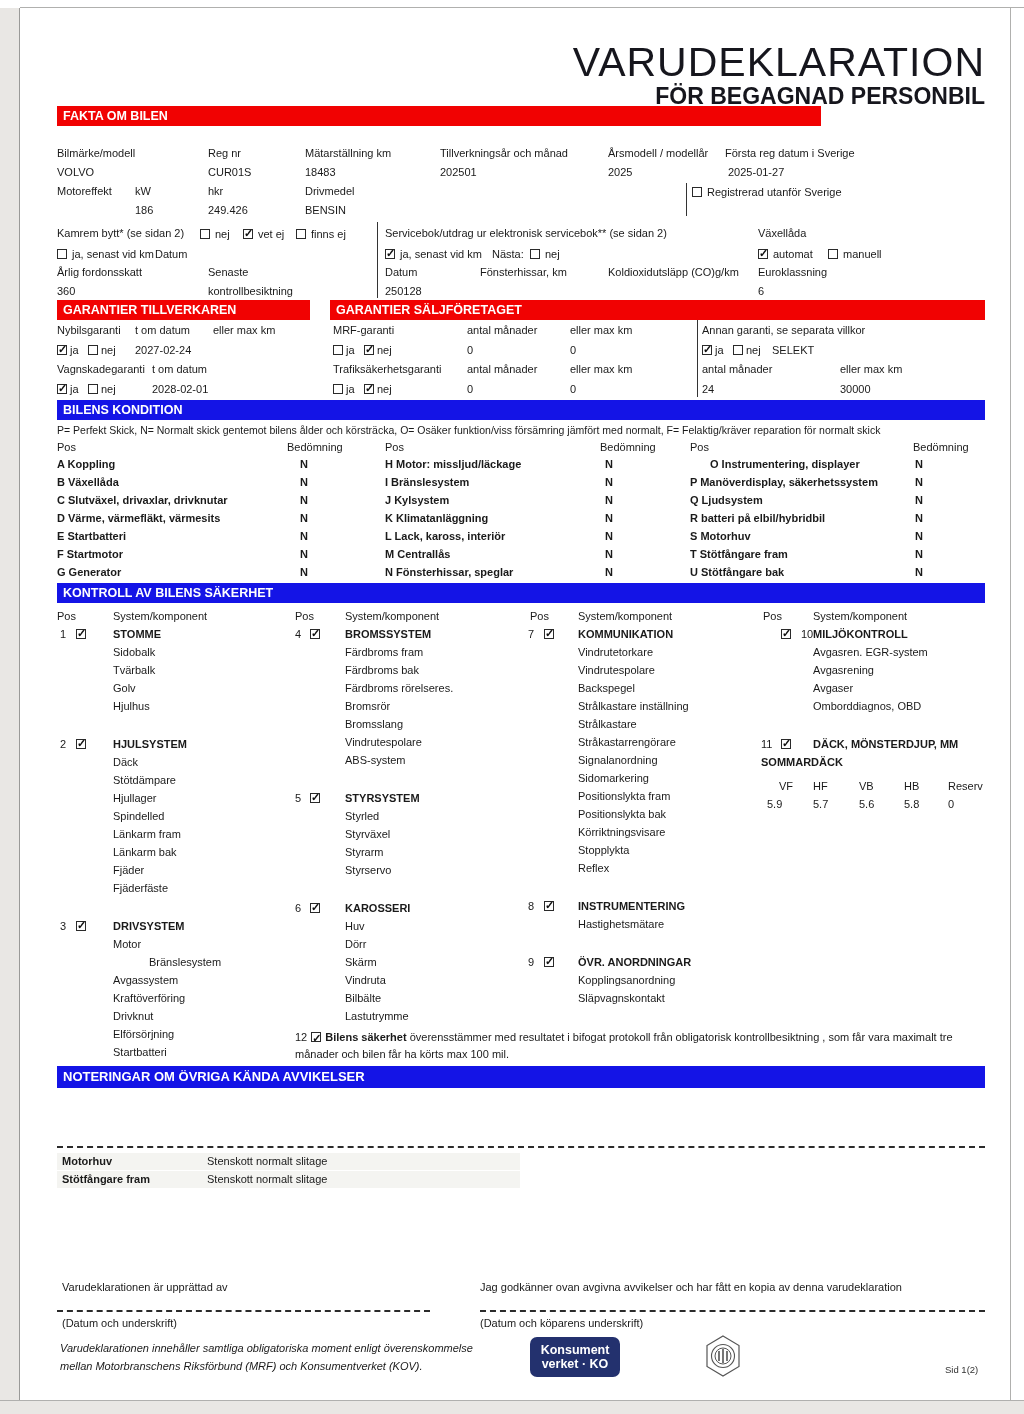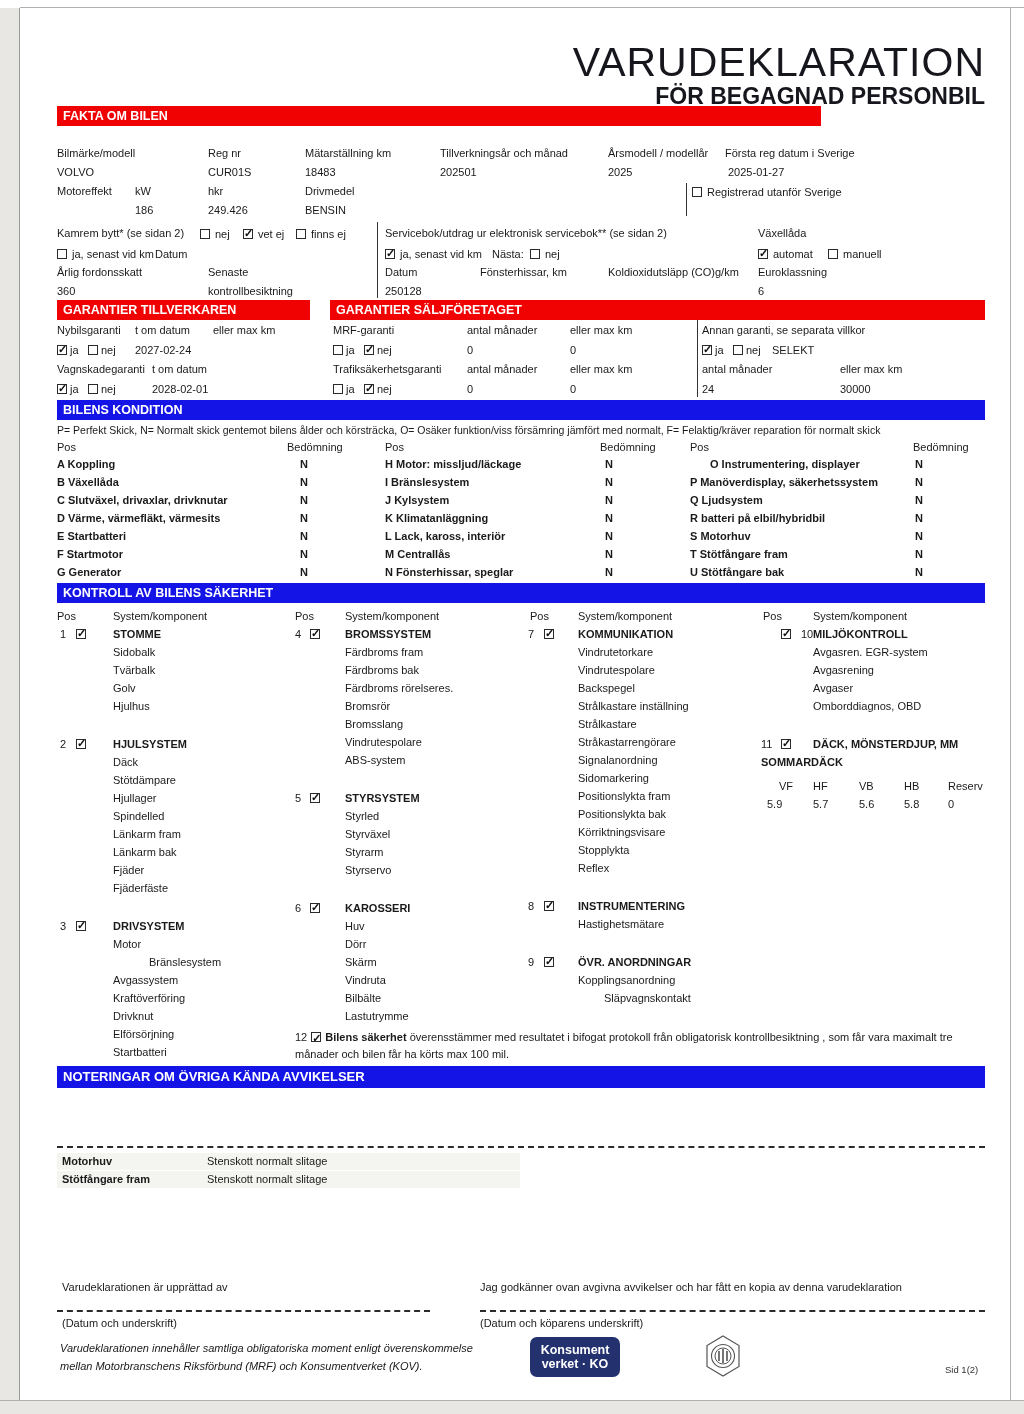--- a/index.html
+++ b/index.html
@@ -314,21 +314,21 @@
 <div class="t" style="left: 578px; top: 844px;">Stopplykta</div>
 <div class="t" style="left: 578px; top: 862px;">Reflex</div>
 <div class="t" style="left: 528px; top: 900px;">8</div>
 <span class="cb checked" style="left: 544px; top: 901px;"></span>
 <div class="t b" style="left: 578px; top: 900px;">INSTRUMENTERING</div>
 <div class="t" style="left: 578px; top: 918px;">Hastighetsmätare</div>
 <div class="t" style="left: 528px; top: 956px;">9</div>
 <span class="cb checked" style="left: 544px; top: 957px;"></span>
 <div class="t b" style="left: 578px; top: 956px;">ÖVR. ANORDNINGAR</div>
 <div class="t" style="left: 578px; top: 974px;">Kopplingsanordning</div>
-<div class="t" style="left: 604px; top: 992px; text-align: center;">Släpvagnskontakt</div>
+<div class="t" style="left: 578px; top: 992px; text-align: center;">Släpvagnskontakt</div>
 <div class="t" style="left: 761px; top: 628px; margin-left: 40px;">10</div>
 <span class="cb checked" style="left: 781px; top: 629px;"></span>
 <div class="t b" style="left: 813px; top: 628px;">MILJÖKONTROLL</div>
 <div class="t" style="left: 813px; top: 646px;">Avgasren. EGR-system</div>
 <div class="t" style="left: 813px; top: 664px;">Avgasrening</div>
 <div class="t" style="left: 813px; top: 682px;">Avgaser</div>
 <div class="t" style="left: 813px; top: 700px;">Omborddiagnos, OBD</div>
 <div class="t" style="left: 761px; top: 738px;">11</div>
 <span class="cb checked" style="left: 781px; top: 739px;"></span>
 <div class="t b" style="left: 813px; top: 738px;">DÄCK, MÖNSTERDJUP, MM</div>

